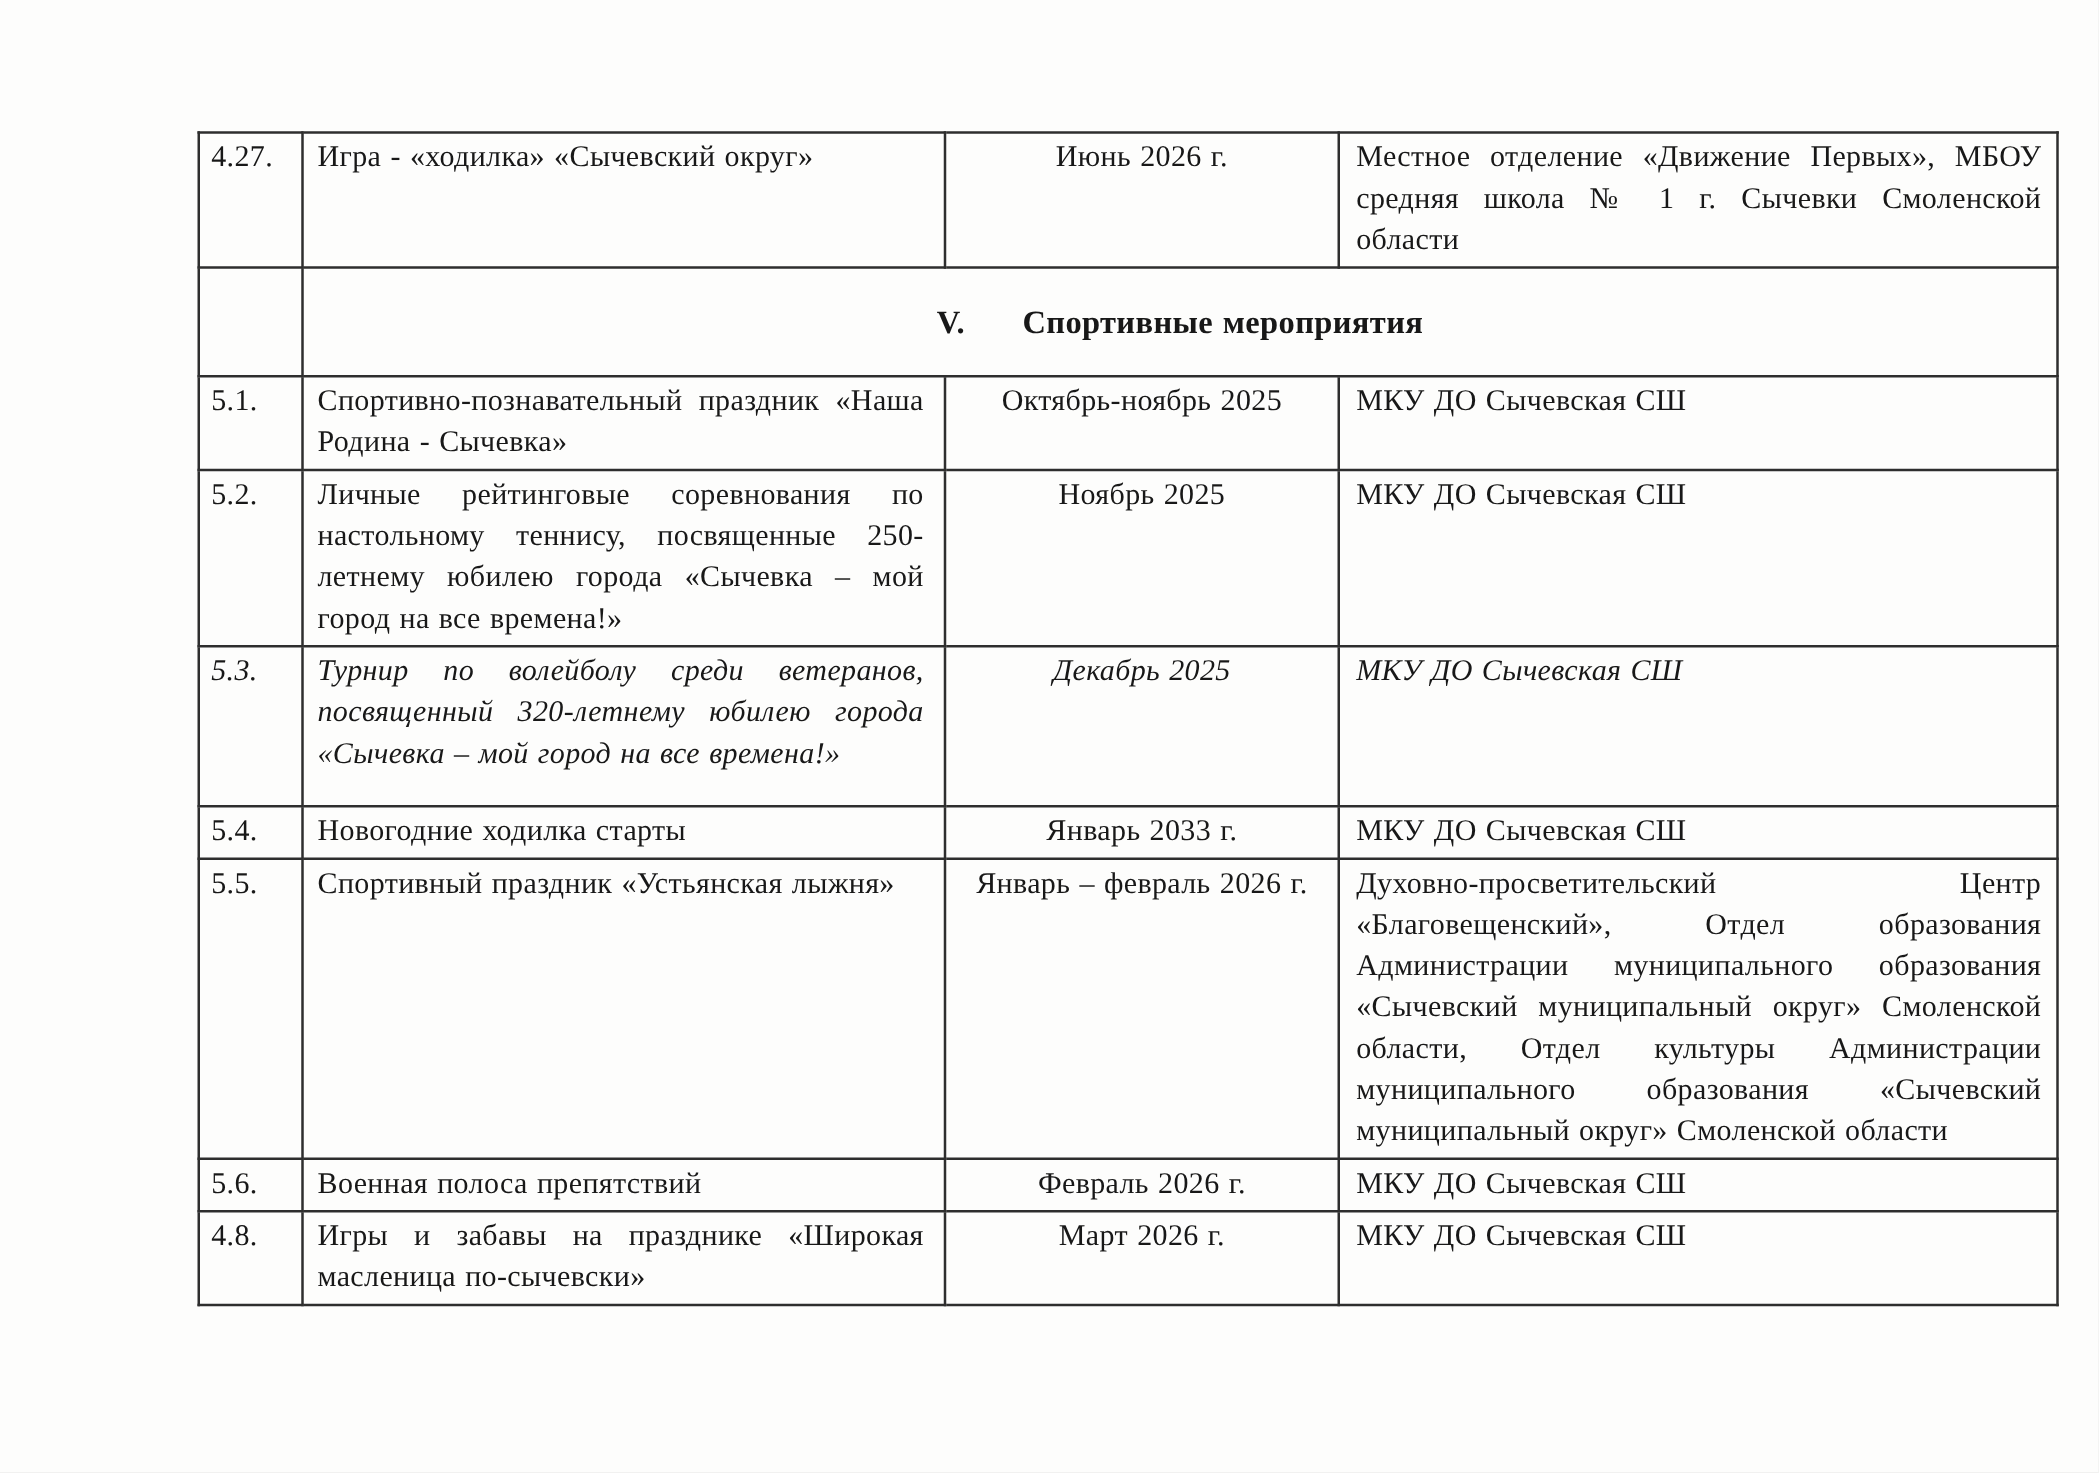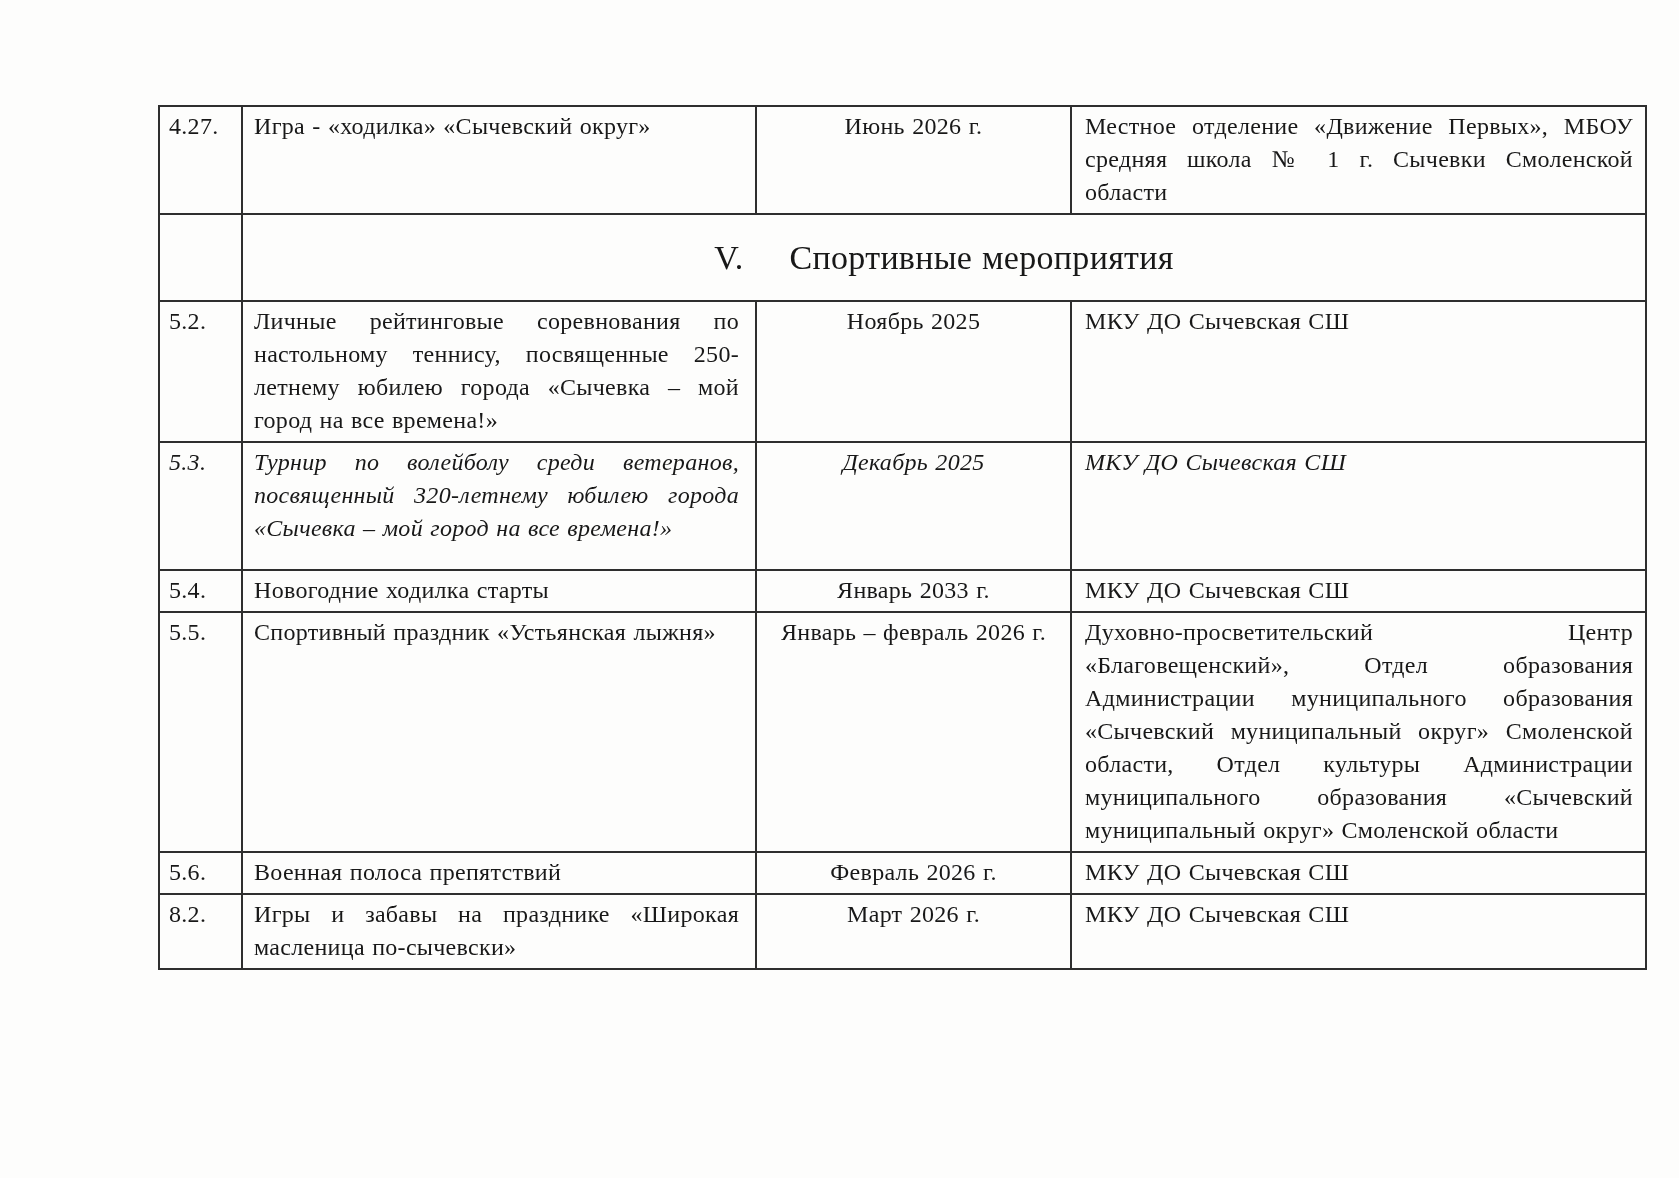--- a/index.html
+++ b/index.html
@@ -48,22 +48,22 @@
     padding: 3px 6px 4px 6px;
   }
   td.c-org {
     text-align: justify;
     padding: 3px 12px 4px 13px;
     border-radius: 28px;
   }
   td.c-section {
     text-align: center;
     vertical-align: middle;
-    font-weight: normal;
-    font-size: 34px;
+    font-weight: bold;
+    font-size: 26px;
     padding: 6px 10px;
   }
   .sec-num { margin-right: 46px; }
   
   tr.h-r0  { height: 95px; }
   tr.h-sec { height: 87px; }
   tr.h-r1  { height: 73px; }
   tr.h-r2  { height: 130px; }
   tr.h-r3  { height: 128px; font-style: italic; }
   tr.h-r4  { height: 40px; }
@@ -88,20 +88,26 @@
         <td class="c-event">Игра - «ходилка» «Сычевский округ»</td>
         <td class="c-date">Июнь 2026 г.</td>
         <td class="c-org">Местное отделение «Движение Первых», МБОУ средняя школа № 1 г. Сычевки Смоленской области</td>
       </tr>
       <tr class="h-sec">
         <td class="c-num"></td>
         <td class="c-section" colspan="3">
           <span class="sec-num">V.</span><span class="sec-title">Спортивные мероприятия</span>
         </td>
       </tr>
+      <tr class="h-r1">
+        <td class="c-num">5.1.</td>
+        <td class="c-event">Спортивно-познавательный праздник «Наша Родина - Сычевка»</td>
+        <td class="c-date">Октябрь-ноябрь 2025</td>
+        <td class="c-org">МКУ ДО Сычевская СШ</td>
+      </tr>
       <tr class="h-r2">
         <td class="c-num">5.2.</td>
         <td class="c-event">Личные рейтинговые соревнования по настольному теннису, посвященные 250-летнему юбилею города «Сычевка – мой город на все времена!»</td>
         <td class="c-date">Ноябрь 2025</td>
         <td class="c-org">МКУ ДО Сычевская СШ</td>
       </tr>
       <tr class="h-r3">
         <td class="c-num">5.3.</td>
         <td class="c-event">Турнир по волейболу среди ветеранов, посвященный 320-летнему юбилею города «Сычевка – мой город на все времена!»</td>
         <td class="c-date">Декабрь 2025</td>
@@ -119,20 +125,20 @@
         <td class="c-date">Январь – февраль 2026 г.</td>
         <td class="c-org">Духовно-просветительский Центр «Благовещенский», Отдел образования Администрации муниципального образования «Сычевский муниципальный округ» Смоленской области, Отдел культуры Администрации муниципального образования «Сычевский муниципальный округ» Смоленской области</td>
       </tr>
       <tr class="h-r6">
         <td class="c-num">5.6.</td>
         <td class="c-event">Военная полоса препятствий</td>
         <td class="c-date">Февраль 2026 г.</td>
         <td class="c-org">МКУ ДО Сычевская СШ</td>
       </tr>
       <tr class="h-r7">
-        <td class="c-num">8.2.</td>
+        <td class="c-num">4.8.</td>
         <td class="c-event">Игры и забавы на празднике «Широкая масленица по-сычевски»</td>
         <td class="c-date">Март 2026 г.</td>
         <td class="c-org">МКУ ДО Сычевская СШ</td>
       </tr>
     </tbody>
   </table>
 </div>
 
 </body></html>

